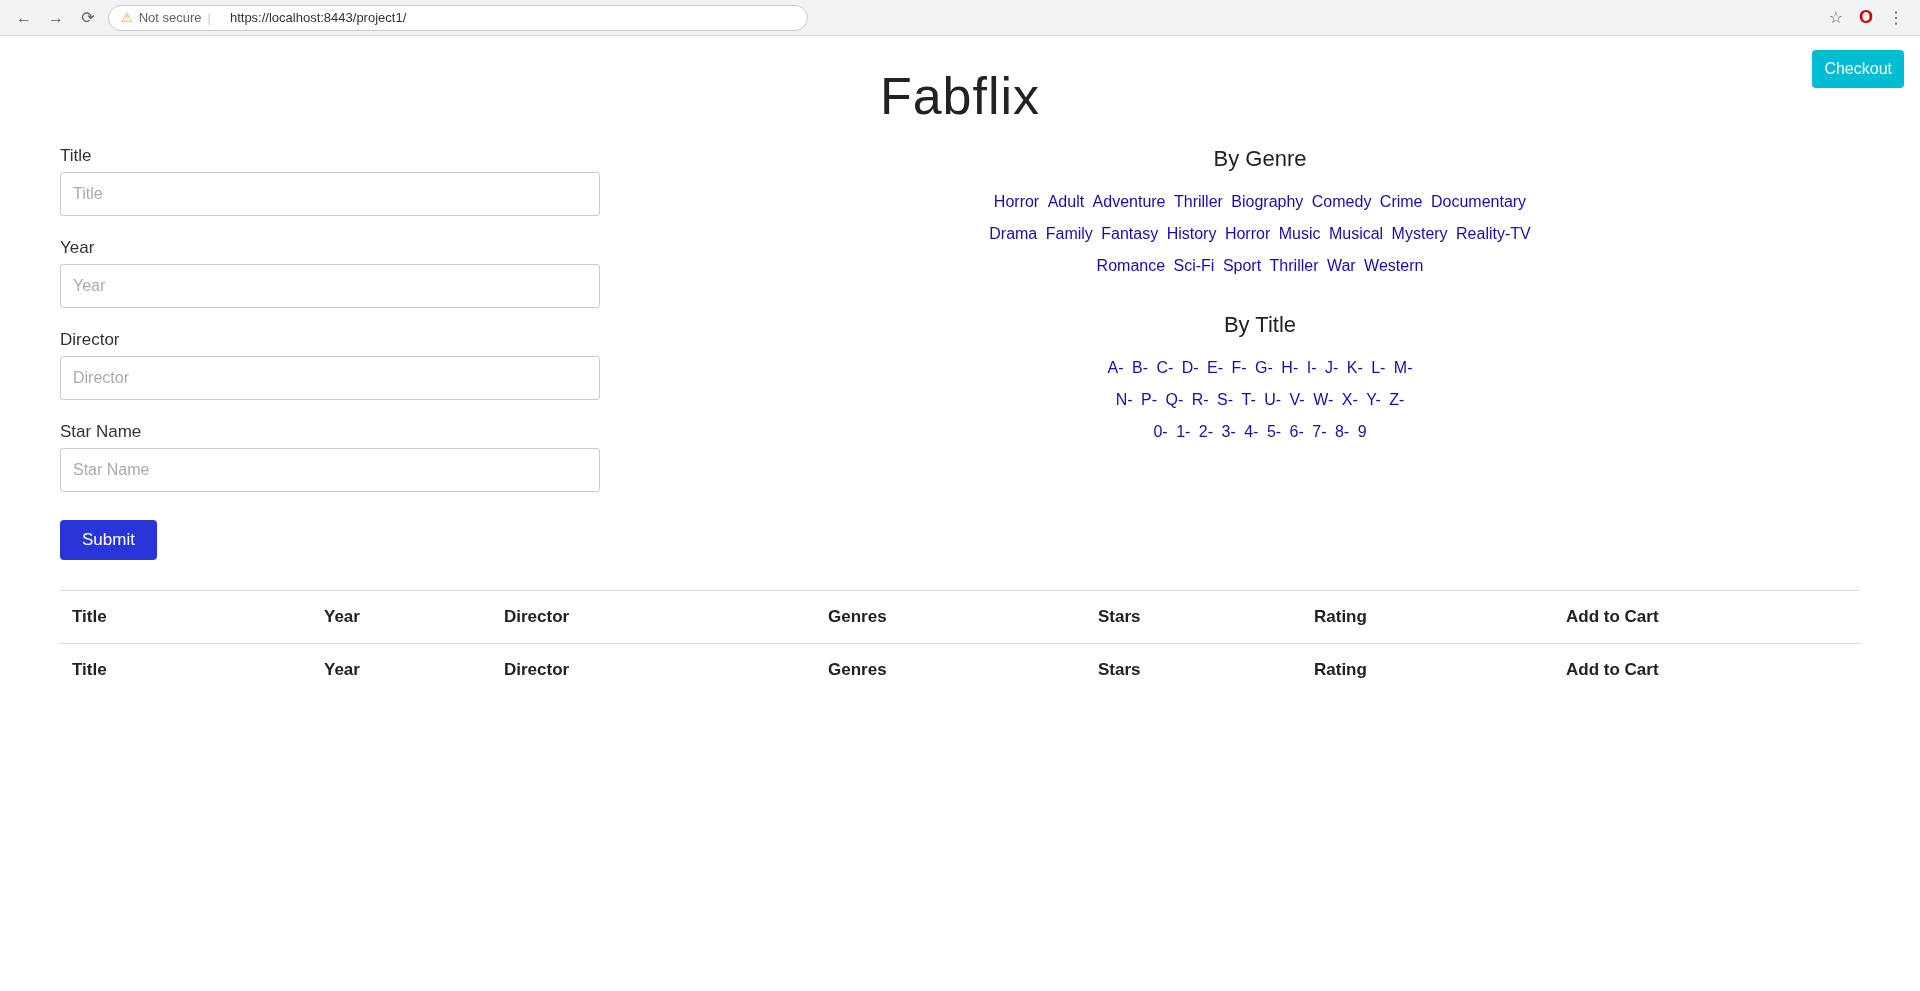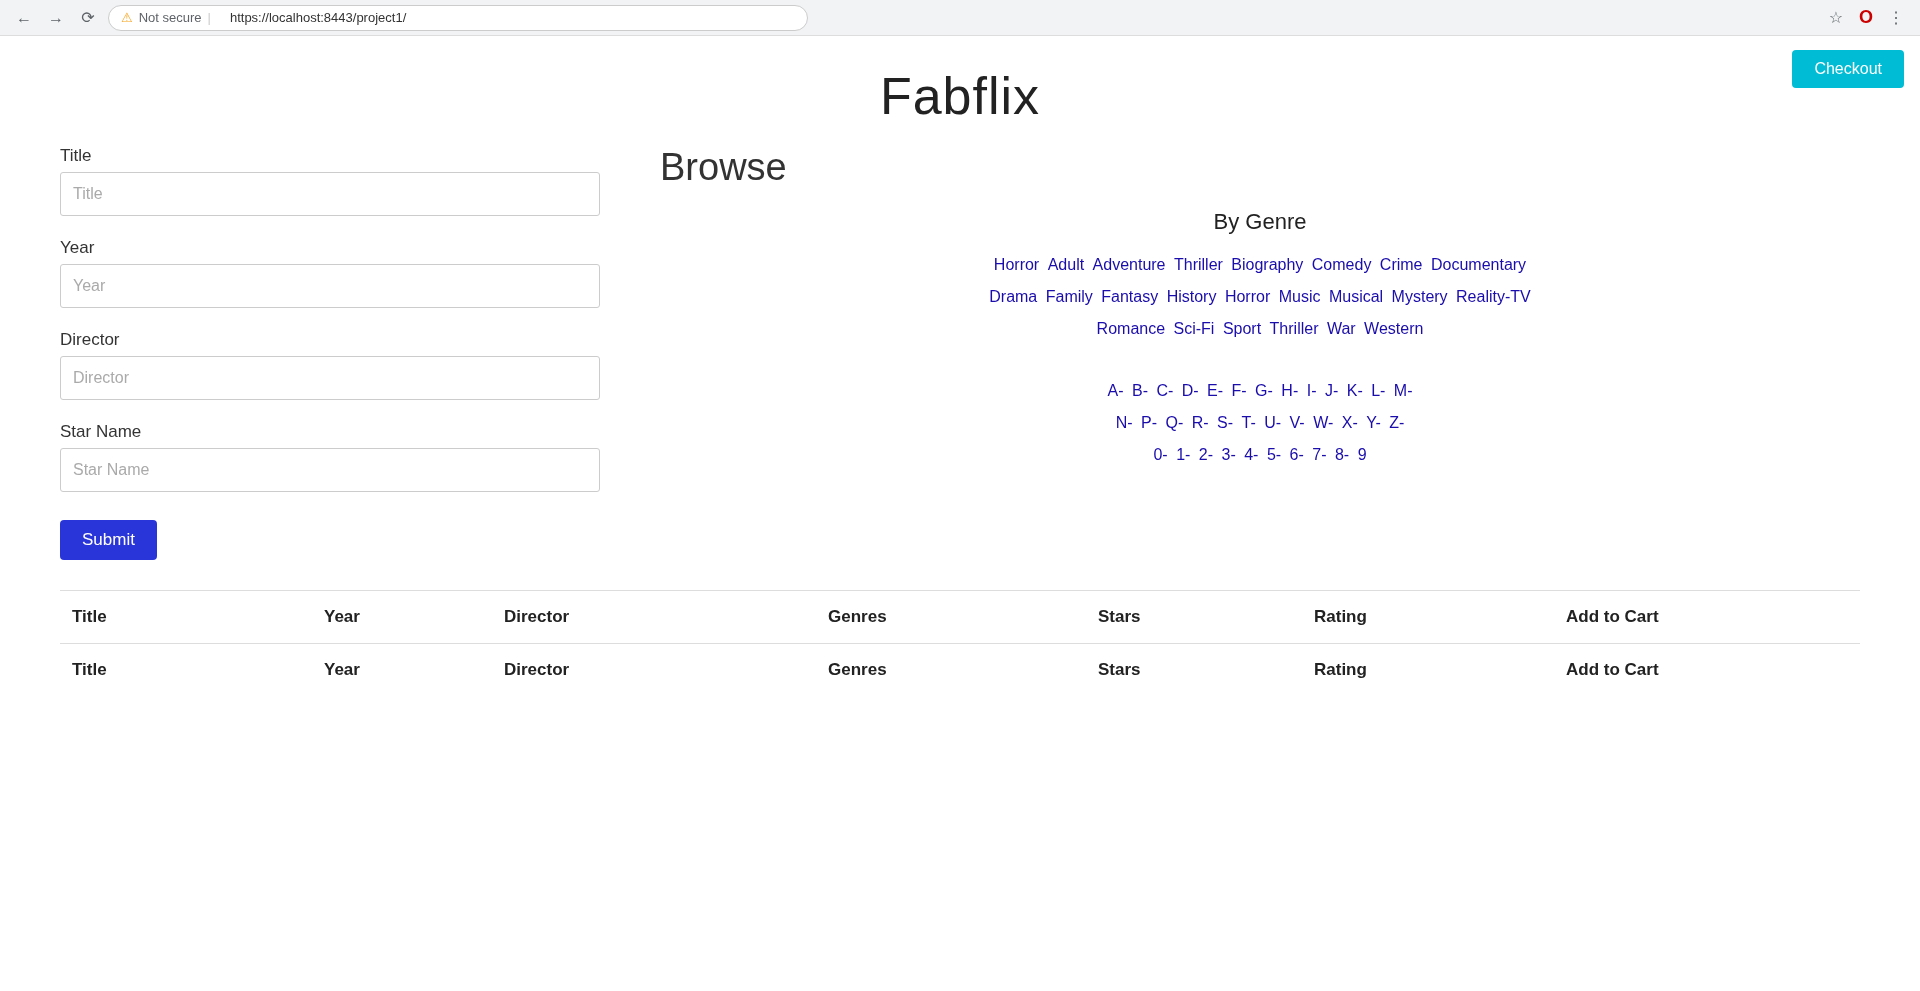--- a/index.html
+++ b/index.html
@@ -97,21 +97,21 @@
     }
 
     
     .checkout-btn {
       position: absolute;
       top: 14px;
       right: 16px;
       background: #00bcd4;
       color: #fff;
       border: none;
-      padding: 10px 22px;
+      padding: 10px 12px;
       font-size: 16px;
       cursor: pointer;
       border-radius: 4px;
       font-weight: 400;
     }
 
     
     .site-title {
       text-align: center;
       font-size: 52px;
@@ -307,21 +307,20 @@
 
       <div class="form-group">
         <label class="form-label">Star Name</label>
         <input class="form-input" type="text" placeholder="Star Name" style="">
       </div>
 
       <button class="submit-btn">Submit</button>
     </div>
 
     <div class="browse-section">
-      <h2 class="browse-title">Browse</h2>
 
       <div>
         <h3 class="browse-subtitle">By Genre</h3>
         <div class="genre-links">
           <a href="#">Horror</a>
           <a href="#">Adult</a>
           <a href="#">Adventure</a>
           <a href="#">Thriller</a>
           <a href="#">Biography</a>
           <a href="#">Comedy</a>
@@ -339,20 +338,21 @@
           <a href="#">Romance</a>
           <a href="#">Sci-Fi</a>
           <a href="#">Sport</a>
           <a href="#">Thriller</a>
           <a href="#">War</a>
           <a href="#">Western</a>
         </div>
       </div>
 
       <div>
+        <h3 class="browse-subtitle">By Title</h3>
         <div class="title-links">
           <a href="#">A-</a>
           <a href="#">B-</a>
           <a href="#">C-</a>
           <a href="#">D-</a>
           <a href="#">E-</a>
           <a href="#">F-</a>
           <a href="#">G-</a>
           <a href="#">H-</a>
           <a href="#">I-</a>

